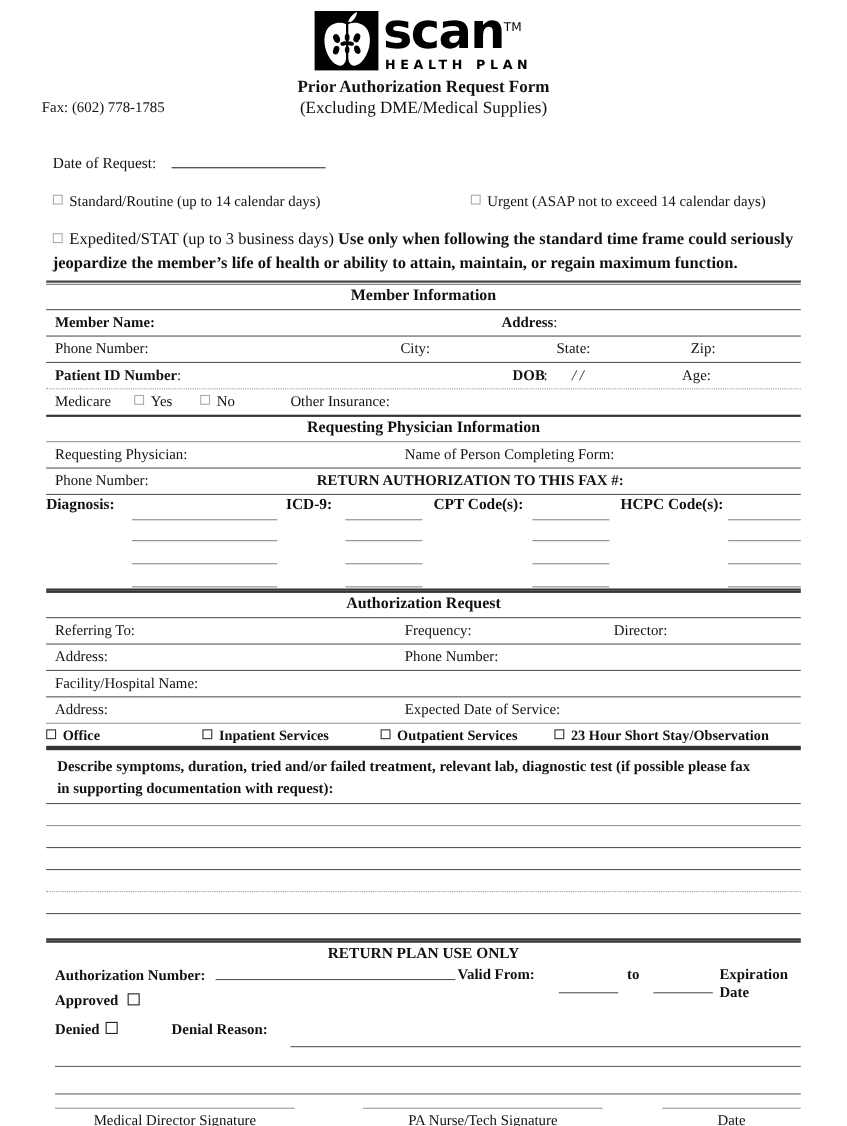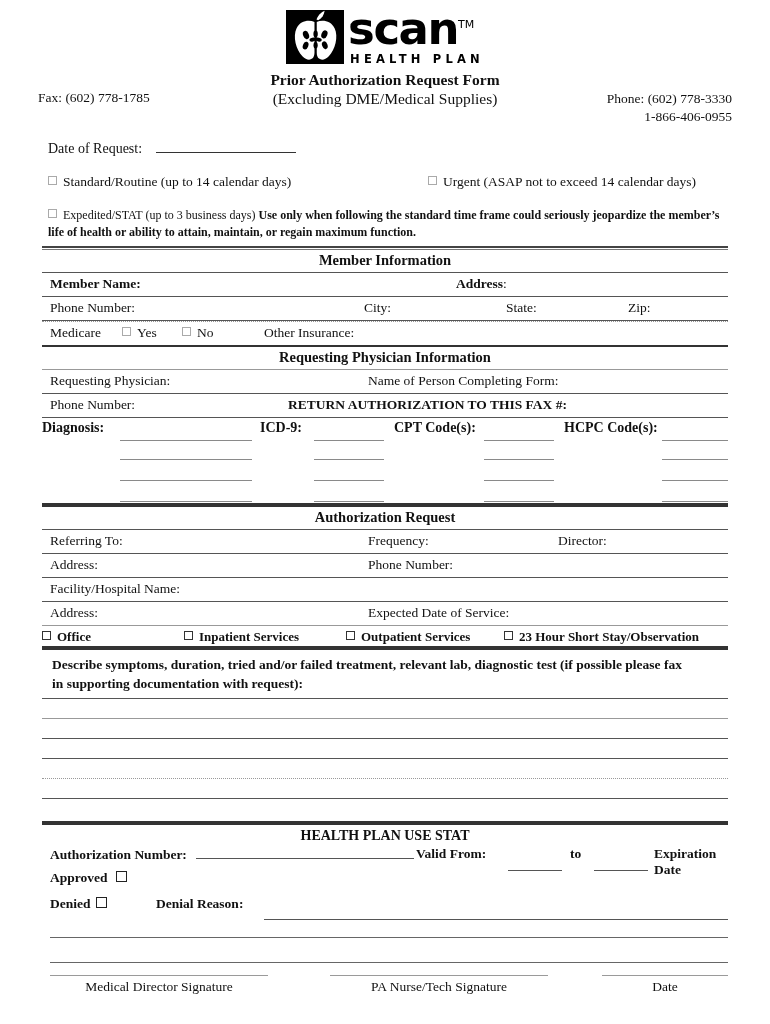--- a/index.html
+++ b/index.html
@@ -56,21 +56,21 @@
   .blank-ul { display: inline-block; border-bottom: 1px solid #333; height: 13px; }
   .opt-row {
     display: flex; font-size: 13.5px; margin-top: 17px; padding-left: 6px;
   }
   .opt-row .c1 { width: 380px; }
   .cbox {
     display: inline-block; width: 9px; height: 9px;
     border: 1px solid #aaa; margin-right: 6px; vertical-align: 1px;
   }
   .cbox.dark { border-color: #333; }
-  .expedited { font-size: 12px; margin-top: 17px; padding-left: 6px; line-height: 1.45; }
+  .expedited { font-size: 15px; margin-top: 17px; padding-left: 6px; line-height: 1.45; }
   .expedited b { font-weight: 700; }
 
   
   .frame { width: 686px; margin: 0 auto; }
   .band-dbl {
     border-top: 2px solid #444; border-bottom: 1px solid #777;
     height: 4px; margin-top: 4px;
   }
   .sect-title {
     text-align: center; font-weight: 700; font-size: 14.5px;
@@ -158,24 +158,20 @@
       <div class="logo-sub">HEALTH PLAN</div>
     </div>
   </div>
 
   <div class="head-row">
     <div class="head-center">
       <div class="head-title">Prior Authorization Request Form</div>
       <div class="head-sub">(Excluding DME/Medical Supplies)</div>
     </div>
     <div class="head-left">Fax: (602) 778-1785</div>
-    <div class="head-right">
-      <div>Phone: (602) 778-3330</div>
-      <div>1-866-406-0955</div>
-    </div>
   </div>
 
   <div class="intro">
     <div class="row-date">
       <span>Date of Request:</span>
       <span class="blank-ul" style="width:140px;margin-left:10px;"></span>
     </div>
 
     <div class="opt-row">
       <div class="c1">
@@ -204,20 +200,27 @@
     <div class="rule-med"></div>
 
     <div class="frow">
       <span>Phone Number:</span>
       <span class="at" style="left:322px;">City:</span>
       <span class="at" style="left:464px;">State:</span>
       <span class="at" style="left:586px;">Zip:</span>
     </div>
     <div class="rule-med"></div>
 
+    <div class="frow b">
+      <span>Patient ID Number</span><span style="font-weight:400">:</span>
+      <span class="at" style="left:424px;">DOB</span>
+      <span class="at" style="left:452px;font-weight:400;">:</span>
+      <span class="at" style="left:478px;font-weight:400;font-style:italic;">/      /</span>
+      <span class="at" style="left:578px;font-weight:400;">Age:</span>
+    </div>
     <div class="rule-dotted"></div>
 
     <div class="frow">
       <span>Medicare</span>
       <span class="at" style="left:80px;"><span class="cbox"></span><span>Yes</span></span>
       <span class="at" style="left:140px;"><span class="cbox"></span><span>No</span></span>
       <span class="at" style="left:222px;">Other Insurance:</span>
     </div>
     <div class="rule-dark"></div>
   </div>
@@ -323,21 +326,21 @@
     <div class="rule-med"></div>
     <div class="writeline"></div>
     <div class="rule-dotted"></div>
     <div class="writeline"></div>
     <div class="rule-med"></div>
     <div class="writeline" style="height:22px;"></div>
     <div class="rule-thick2"></div>
   </div>
 
   <div class="frame">
-    <div class="hp-title">HEALTH PLAN USE STAT</div>
+    <div class="hp-title">RETURN PLAN USE ONLY</div>
 
     <div class="hp-line" style="height:24px;">
       <span>Authorization Number:</span>
       <span class="blank-ul" style="width:218px;margin-left:6px;border-color:#555;"></span>
       <span class="at" style="left:374px;">Valid From:</span>
       <span class="blank-ul at" style="left:466px;top:12px;width:54px;border-color:#555;"></span>
       <span class="at" style="left:528px;">to</span>
       <span class="blank-ul at" style="left:552px;top:12px;width:54px;border-color:#555;"></span>
       <span class="at" style="left:612px;">Expiration Date</span>
     </div>

